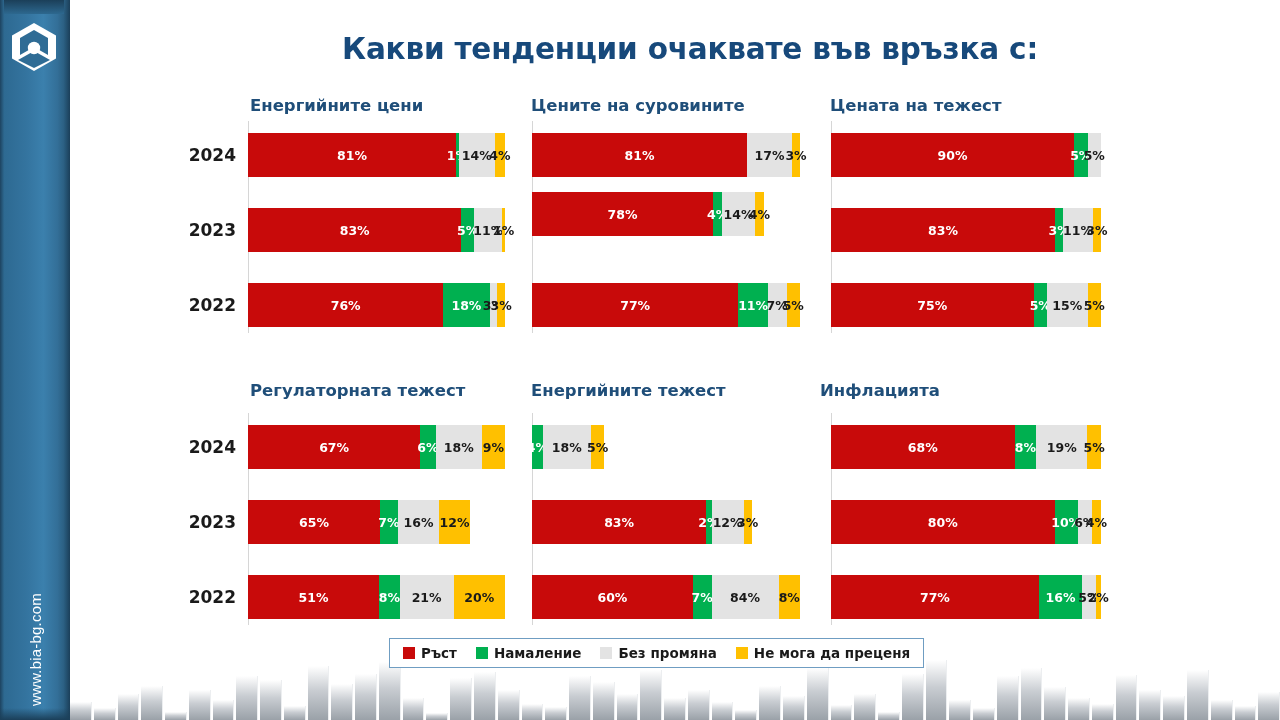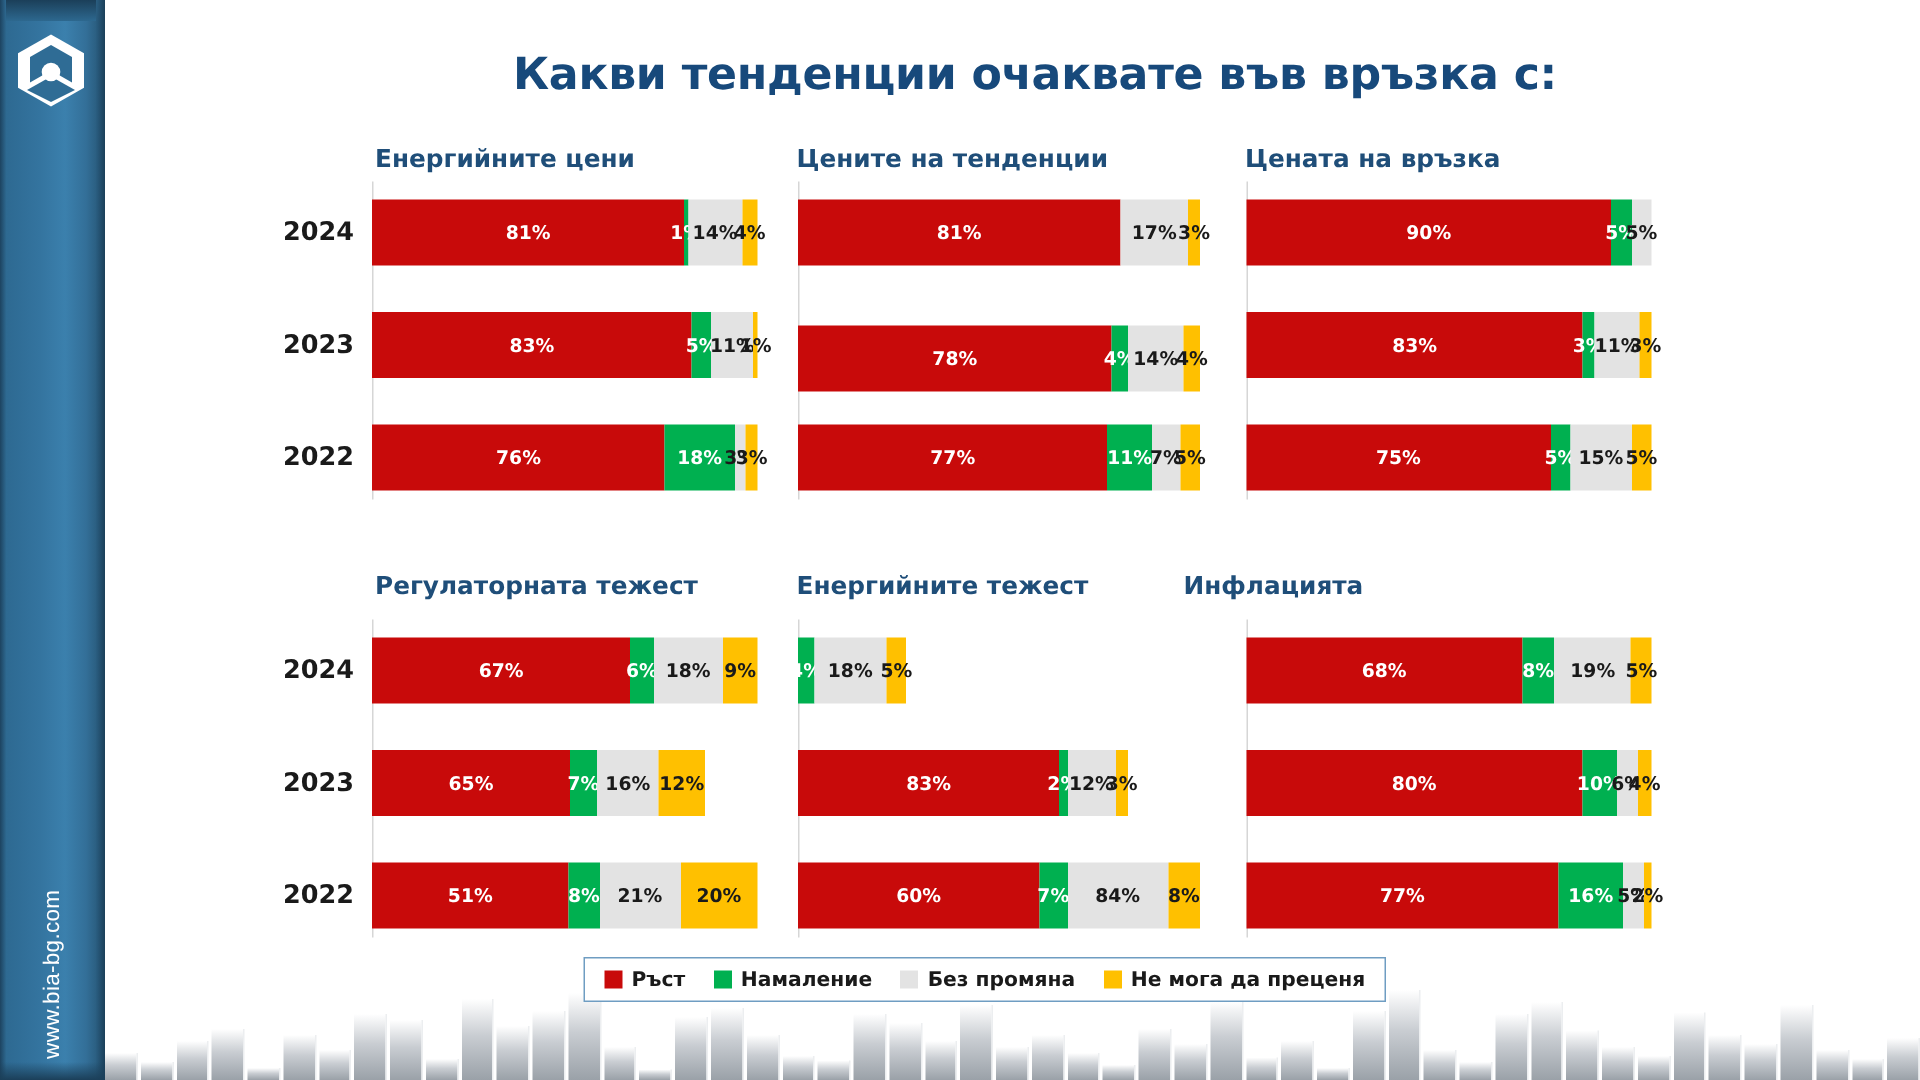--- a/index.html
+++ b/index.html
@@ -193,36 +193,36 @@
             <span class="seg-label">18%</span>
           </div>
           <div class="seg c-grey" style="width: 7.71px;">
             <span class="seg-label">3%</span>
           </div>
           <div class="seg c-yel" style="width: 7.71px;">
             <span class="seg-label">3%</span>
           </div>
         </div>
       </div>
-      <div class="panel-title" style="position: absolute; left: 531px; top: 96px;">Цените на тенденции</div>
+      <div class="panel-title" style="position: absolute; left: 531px; top: 96px;">Цените на суровините</div>
       <div class="axis-line" style="position: absolute; left: 532px; top: 121px; height: 212px; width: 1px;"></div>
       <div class="row" style="position: absolute; left: 532px; top: 133px; width: 268px; height: 44px;">
         <div class="bar" style="width: 100%;">
           <div class="seg c-red" style="width: 217.08px;">
             <span class="seg-label">81%</span>
           </div>
           <div class="seg c-grey" style="width: 45.56px;">
             <span class="seg-label">17%</span>
           </div>
           <div class="seg c-yel" style="width: 8.04px;">
             <span class="seg-label">3%</span>
           </div>
         </div>
       </div>
-      <div class="row" style="position: absolute; left: 532px; top: 217px; width: 268px; height: 44px;">
+      <div class="row" style="position: absolute; left: 532px; top: 192px; width: 232px; height: 44px;">
         <div class="bar" style="width: 100%;">
           <div class="seg c-red" style="width: 209.04px;">
             <span class="seg-label">78%</span>
           </div>
           <div class="seg c-green" style="width: 10.72px;">
             <span class="seg-label">4%</span>
           </div>
           <div class="seg c-grey" style="width: 37.52px;">
             <span class="seg-label">14%</span>
           </div>
@@ -240,21 +240,21 @@
             <span class="seg-label">11%</span>
           </div>
           <div class="seg c-grey" style="width: 18.76px;">
             <span class="seg-label">7%</span>
           </div>
           <div class="seg c-yel" style="width: 13.4px;">
             <span class="seg-label">5%</span>
           </div>
         </div>
       </div>
-      <div class="panel-title" style="position: absolute; left: 830px; top: 96px;">Цената на връзка</div>
+      <div class="panel-title" style="position: absolute; left: 830px; top: 96px;">Цената на тежест</div>
       <div class="axis-line" style="position: absolute; left: 831px; top: 121px; height: 212px; width: 1px;"></div>
       <div class="row" style="position: absolute; left: 831px; top: 133px; width: 270px; height: 44px;">
         <div class="bar" style="width: 100%;">
           <div class="seg c-red" style="width: 243px;">
             <span class="seg-label">90%</span>
           </div>
           <div class="seg c-green" style="width: 13.5px;">
             <span class="seg-label">5%</span>
           </div>
           <div class="seg c-grey" style="width: 13.5px;">
@@ -387,21 +387,21 @@
             <span class="seg-label">7%</span>
           </div>
           <div class="seg c-grey" style="width: 67px;">
             <span class="seg-label">84%</span>
           </div>
           <div class="seg c-yel" style="width: 21.44px;">
             <span class="seg-label">8%</span>
           </div>
         </div>
       </div>
-      <div class="panel-title" style="position: absolute; left: 789px; top: 381px;">Инфлацията</div>
+      <div class="panel-title" style="position: absolute; left: 820px; top: 381px;">Инфлацията</div>
       <div class="axis-line" style="position: absolute; left: 831px; top: 413px; height: 212px; width: 1px;"></div>
       <div class="row" style="position: absolute; left: 831px; top: 425px; width: 270px; height: 44px;">
         <div class="bar" style="width: 100%;">
           <div class="seg c-red" style="width: 183.6px;">
             <span class="seg-label">68%</span>
           </div>
           <div class="seg c-green" style="width: 21.6px;">
             <span class="seg-label">8%</span>
           </div>
           <div class="seg c-grey" style="width: 51.3px;">

